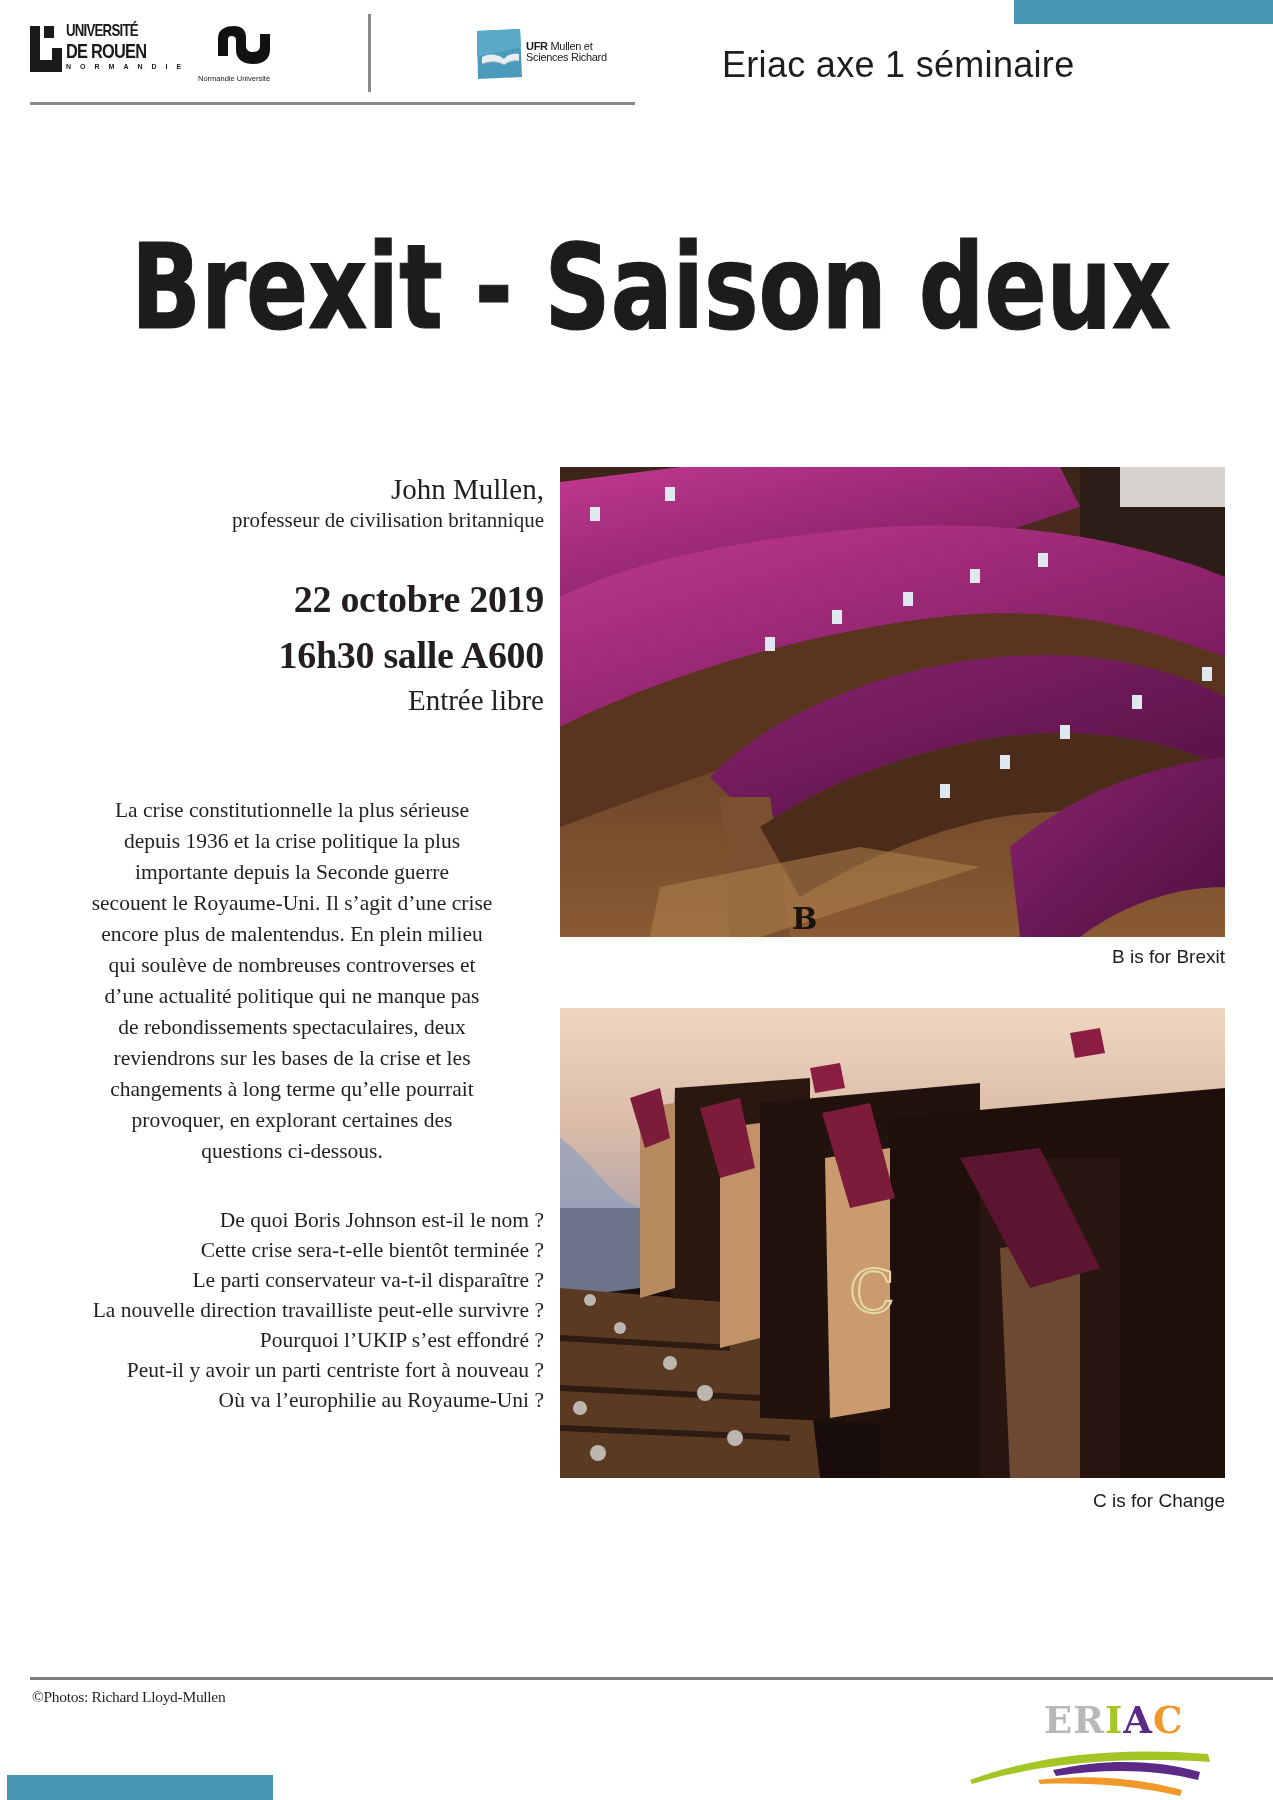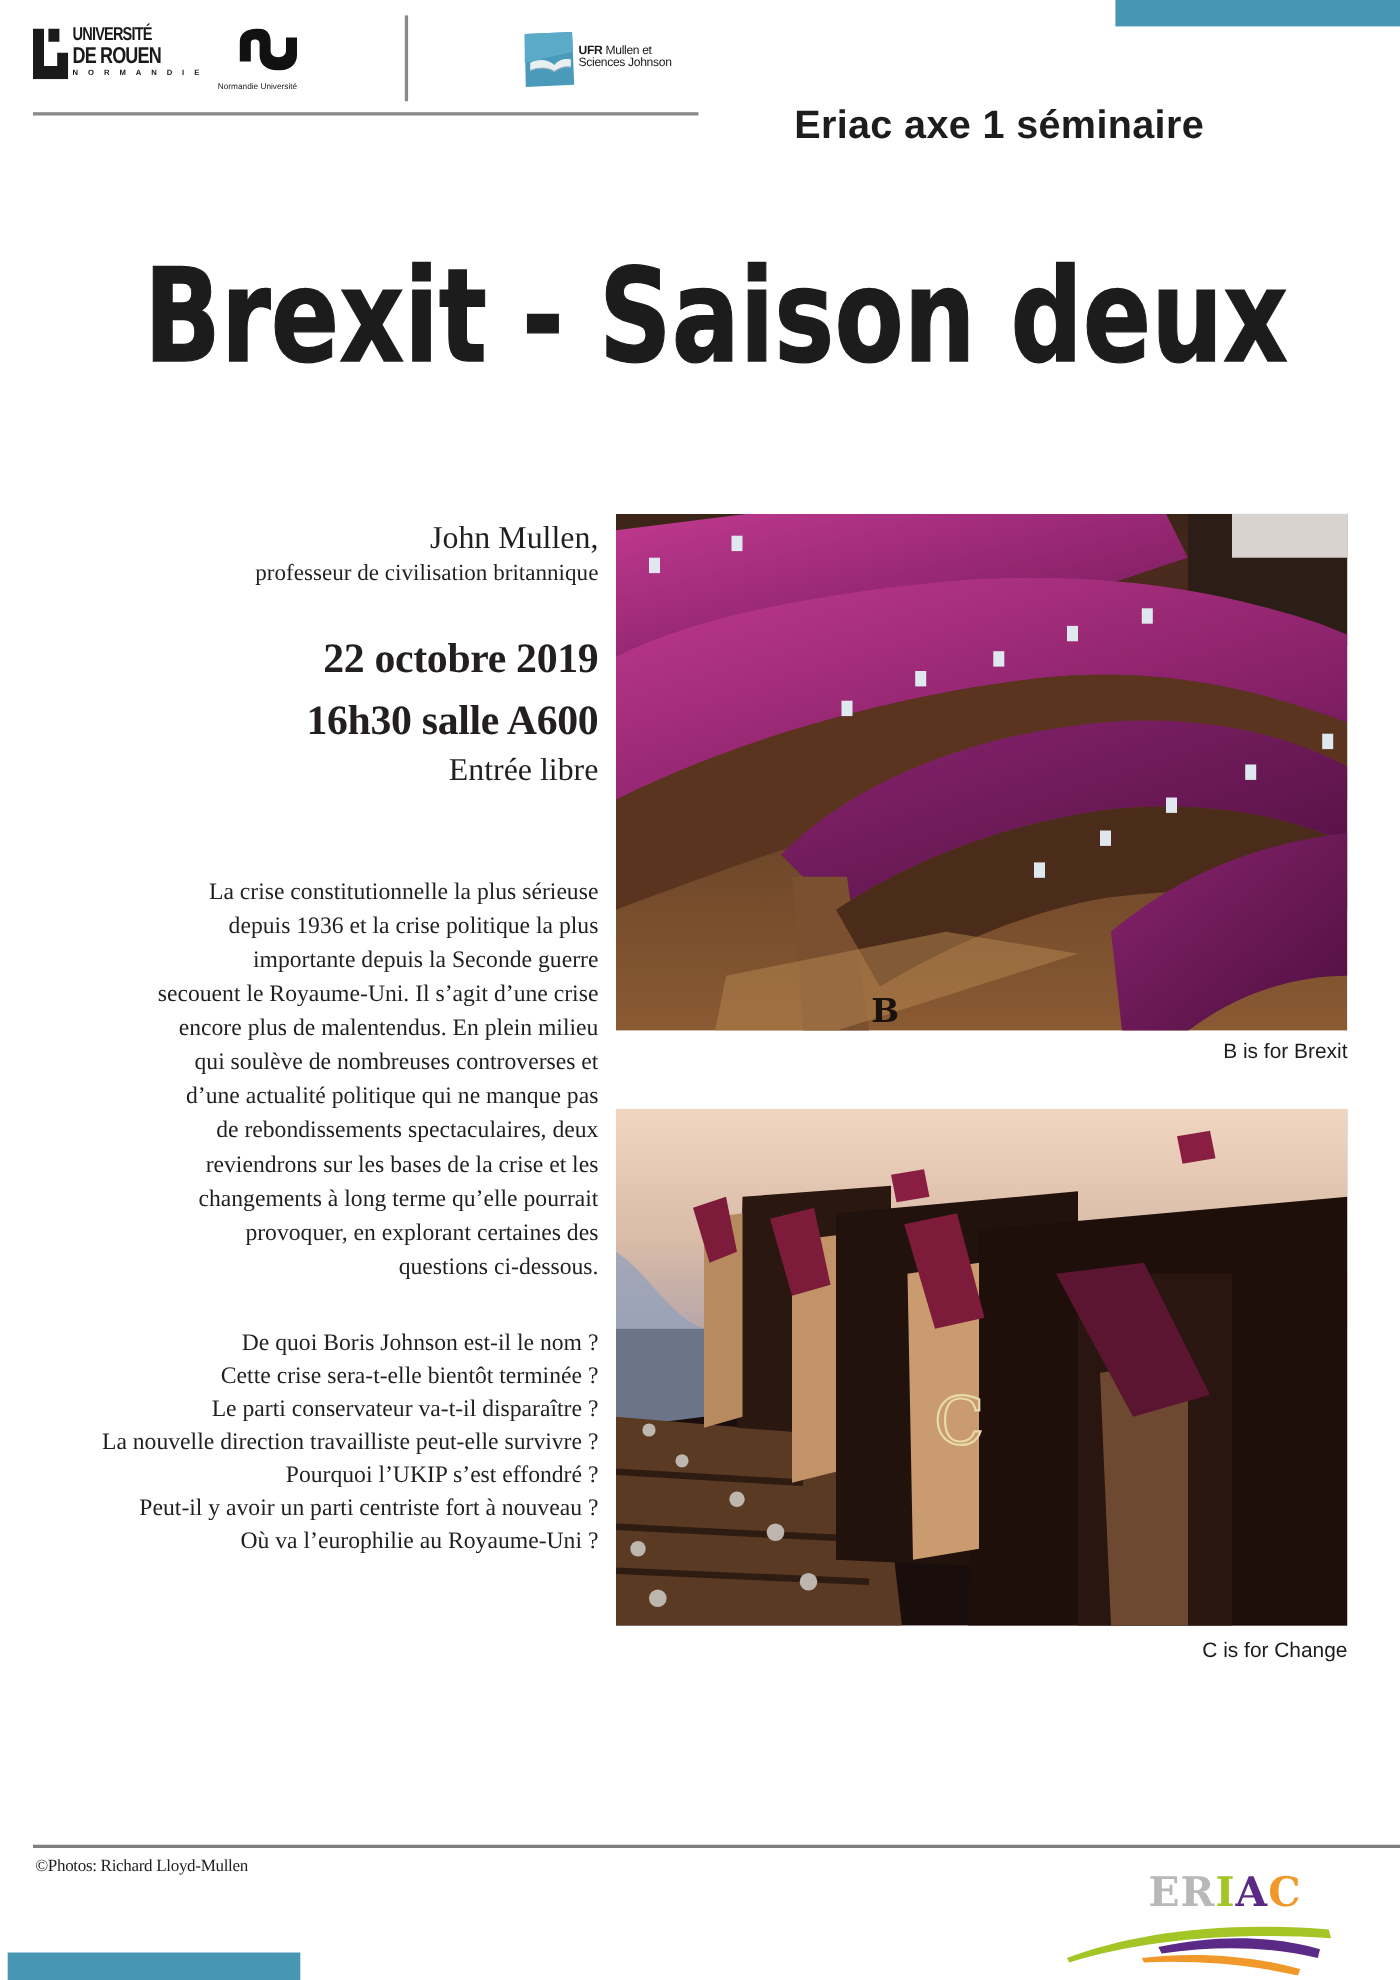--- a/index.html
+++ b/index.html
@@ -25,36 +25,36 @@
   .normandie-text { position: absolute; left: 0; top: 48px; font-family: "Liberation Sans", sans-serif; font-size: 7.5px; color: #1a1a1a; white-space: nowrap; }
 
   .header-vdivider { left: 368px; top: 14px; width: 3px; height: 78px; background: #8a8a8a; }
   .header-hdivider { left: 30px; top: 102px; width: 605px; height: 3px; background: #8a8a8a; }
 
   .logo-ufr { left: 474px; top: 27px; width: 170px; height: 56px; }
   .ufr-mark { position: absolute; left: 0; top: 0; width: 50px; height: 54px; }
   .ufr-text { position: absolute; left: 52px; top: 14px; font-family: "Liberation Sans", sans-serif; font-size: 11px; line-height: 11px; color: #1a1a1a; letter-spacing: -0.3px; }
   .ufr-text b { font-weight: bold; }
 
-  .series-label { left: 722px; top: 44px; font-family: "Liberation Sans", sans-serif; font-weight: bold; font-size: 36px; color: #1d1d1b; white-space: nowrap; letter-spacing: 0.3px; margin-top: 48px; }
+  .series-label { left: 722px; top: 44px; font-family: "Liberation Sans", sans-serif; font-weight: normal; font-size: 36px; color: #1d1d1b; white-space: nowrap; letter-spacing: 0.3px; }
 
   
   .main-title { left: 126px; top: 232px; width: 1050px; height: 110px; }
   .main-title svg { width: 100%; height: 100%; }
 
   
   .speaker { right: 729px; top: 472px; text-align: right; }
   .speaker-name { font-size: 29px; line-height: 34px; display: block; }
   .speaker-role { font-size: 21px; line-height: 28px; display: block; }
 
   .event { right: 729px; top: 571px; text-align: right; }
   .event-date, .event-time { font-size: 38px; font-weight: bold; line-height: 56px; display: block; letter-spacing: -0.3px; font-family: Liberation Serif, serif; }
   .event-entry { font-size: 29px; line-height: 34px; display: block; }
 
-  .abstract { left: 40px; width: 504px; top: 795px; text-align: right; font-size: 21.5px; line-height: 31px; }
+  .abstract { left: 40px; width: 504px; top: 795px; text-align: center; font-size: 21.5px; line-height: 31px; }
   .abstract span { display: block; white-space: nowrap; }
 
   .questions { left: 40px; width: 504px; top: 1205px; text-align: right; font-size: 21.5px; line-height: 30px; }
   .questions li { list-style: none; display: block; white-space: nowrap; }
 
   
   .photo { left: 560px; width: 665px; height: 470px; overflow: hidden; }
   .photo svg { width: 100%; height: 100%; display: block; }
   .photo-1 { top: 467px; }
   .photo-2 { top: 1008px; }
@@ -100,21 +100,21 @@
 
   <div class="abs logo-ufr">
     <svg class="ufr-mark" viewBox="0 0 50 54">
       <path d="M3 4 L46 2 L48 50 L4 52 Z" fill="#4a9bbb"></path>
       <path d="M3 4 L46 2 L47 20 L3 30 Z" fill="#5aaac8"></path>
       <path d="M8 30 C16 26 24 27 30 32 C34 27 40 26 45 27 L45 34 C39 33 34 35 30 38 C24 34 16 34 8 37 Z" fill="#e9eef0"></path>
       <path d="M8 37 C16 34 24 34 30 38 C34 35 39 33 45 34" stroke="#9fb3bc" stroke-width="1" fill="none"></path>
     </svg>
     <div class="ufr-text">
       <span><b>UFR</b><span> Mullen et</span></span><br>
-      <span>Sciences Johnson</span>
+      <span>Sciences Richard</span>
     </div>
   </div>
 
   <div class="abs series-label">Eriac axe 1 séminaire</div>
 </header>
 
 <h1 class="abs main-title">
   <svg viewBox="0 0 1050 110" preserveAspectRatio="none">
     <text id="title-text" x="525" y="96" text-anchor="middle" textLength="1040" lengthAdjust="spacingAndGlyphs" font-family="DejaVu Sans, sans-serif" font-weight="bold" font-size="118" fill="#1c1c1c" stroke="#ffffff" stroke-width="5" paint-order="stroke">Brexit - Saison deux</text>
     <text x="525" y="96" text-anchor="middle" textLength="1040" lengthAdjust="spacingAndGlyphs" font-family="DejaVu Sans, sans-serif" font-weight="bold" font-size="118" fill="none" stroke="#1c1c1c" stroke-width="1.2">Brexit - Saison deux</text>

